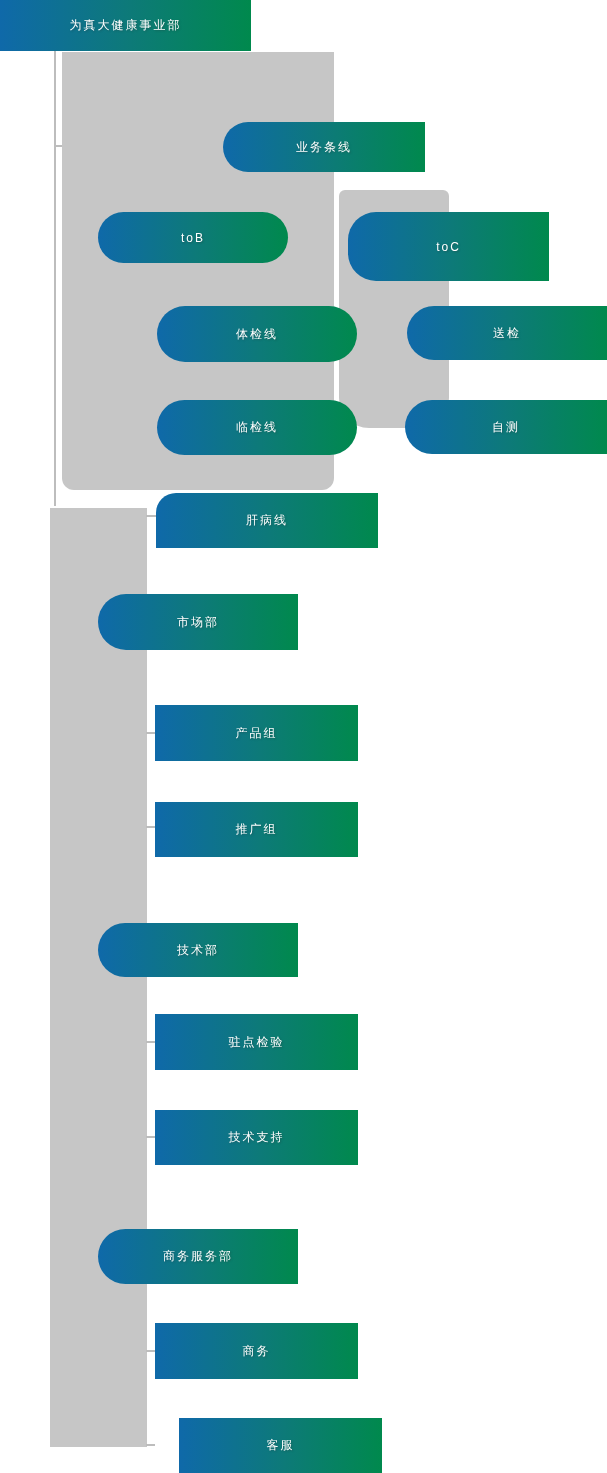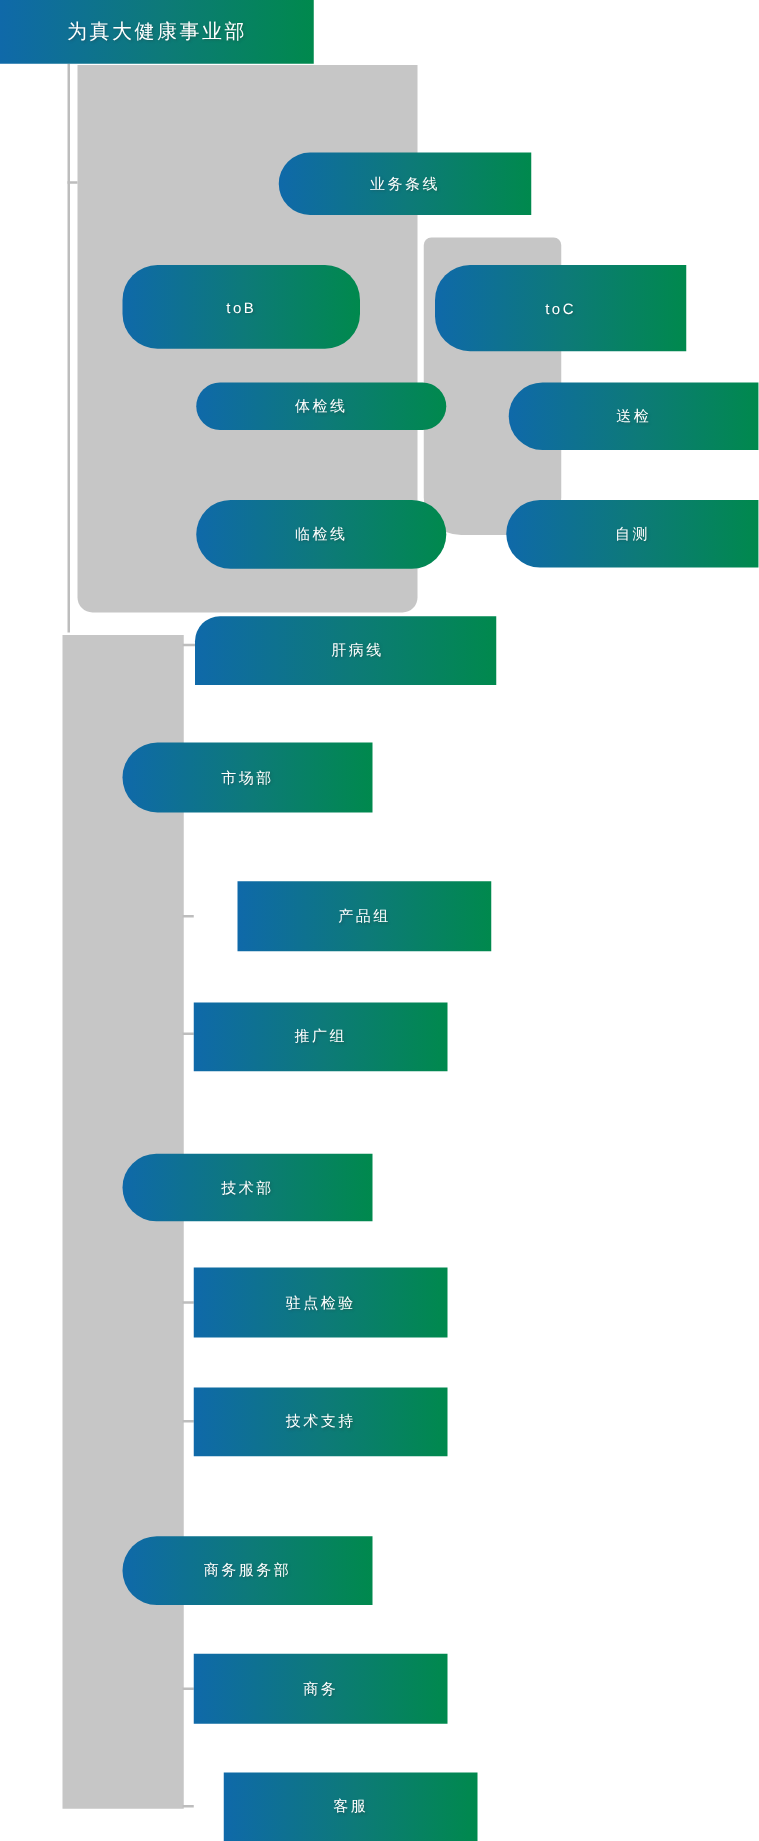--- a/index.html
+++ b/index.html
@@ -38,21 +38,21 @@
     justify-content: center;
     color: #ffffff;
     font-size: 12px;
     letter-spacing: 2px;
     text-shadow: 1px 1px 2px rgba(50,50,50,0.35);
     background: linear-gradient(90deg, #0f69a9 0%, #0d7a78 52%, #00894d 100%);
     white-space: nowrap;
     z-index: 2;
   }
   .node.header {
-    font-size: 16px;
+    font-size: 12px;
     text-align: center;
   }
   .pill      { border-radius: 28px; }
   .leftcap   { border-radius: 28px 0 0 28px; }
   .leftcap-sm{ border-radius: 26px 0 0 26px; }
   .rect      { border-radius: 0; }
   .tl-round  { border-radius: 20px 0 0 0; }
 </style>
 </head>
 <body>
@@ -73,37 +73,37 @@
   <div class="tick" style="left:146px; top:826px;  width:9px;"></div>
   <div class="tick" style="left:146px; top:1041px; width:9px;"></div>
   <div class="tick" style="left:146px; top:1136px; width:9px;"></div>
   <div class="tick" style="left:146px; top:1350px; width:9px;"></div>
   <div class="tick" style="left:146px; top:1444px; width:9px;"></div>
 
   <div class="node header rect" style="left:0; top:0; width:251px; height:51px;">为真大健康事业部</div>
 
   <div class="node leftcap-sm" style="left:223px; top:122px; width:202px; height:50px;">业务条线</div>
 
-  <div class="node pill" style="left:98px; top:212px; width:190px; height:67px;">toB</div>
+  <div class="node pill" style="left:98px; top:212px; width:190px; height:51px;">toB</div>
 
   <div class="node leftcap" style="left:348px; top:212px; width:201px; height:69px;">toC</div>
 
-  <div class="node pill" style="left:157px; top:306px; width:200px; height:38px;">体检线</div>
+  <div class="node pill" style="left:157px; top:306px; width:200px; height:56px;">体检线</div>
 
   <div class="node leftcap" style="left:407px; top:306px; width:200px; height:54px;">送检</div>
 
   <div class="node leftcap" style="left:405px; top:400px; width:202px; height:54px;">自测</div>
 
   <div class="node pill" style="left:157px; top:400px; width:200px; height:55px;">临检线</div>
 
-  <div class="node tl-round" style="left:156px; top:493px; width:222px; height:55px;padding-left:19px;">肝病线</div>
+  <div class="node tl-round" style="left:156px; top:493px; width:222px; height:55px;">肝病线</div>
 
   <div class="node leftcap" style="left:98px; top:594px; width:200px; height:56px;">市场部</div>
 
-  <div class="node rect" style="left:155px; top:705px; width:203px; height:56px;margin-left:35px;">产品组</div>
+  <div class="node rect" style="left:155px; top:705px; width:203px; height:56px;">产品组</div>
 
   <div class="node rect" style="left:155px; top:802px; width:203px; height:55px;text-align:right;">推广组</div>
 
   <div class="node leftcap" style="left:98px; top:923px; width:200px; height:54px;text-align:right;">技术部</div>
 
   <div class="node rect" style="left:155px; top:1014px; width:203px; height:56px;">驻点检验</div>
 
   <div class="node rect" style="left:155px; top:1110px; width:203px; height:55px;">技术支持</div>
 
   <div class="node leftcap" style="left:98px; top:1229px; width:200px; height:55px;">商务服务部</div>

